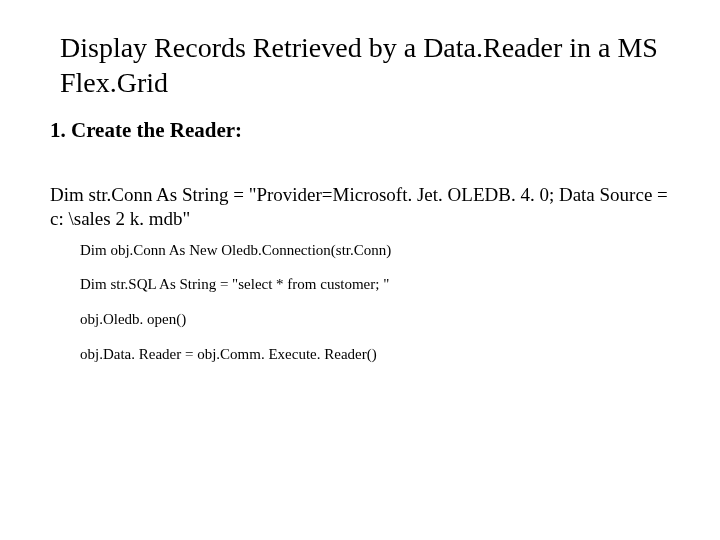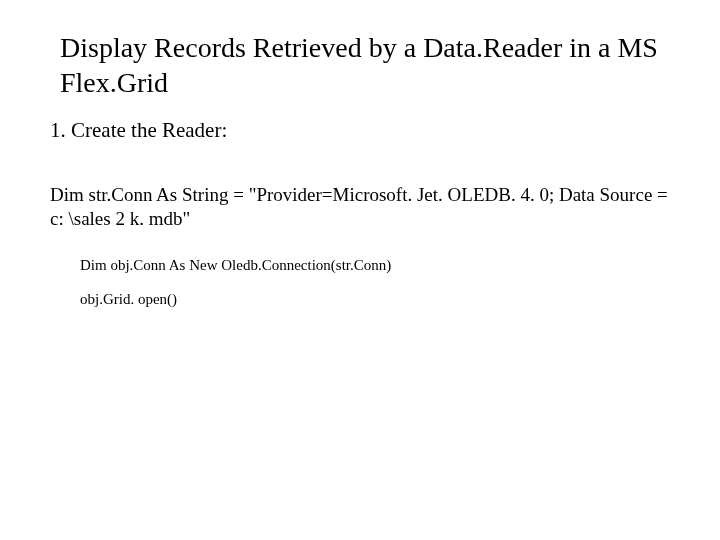--- a/index.html
+++ b/index.html
@@ -15,26 +15,26 @@
     font-size: 28px;
     text-align: left;
     line-height: 1.25;
     margin-bottom: 18px;
     font-weight: normal;
     padding: 0 10px;
   }
   .step {
     font-size: 21px;
     margin-bottom: 40px;
-    font-weight: normal;
+    font-weight: bold;
   }
   .block-plain {
     font-size: 19px;
     line-height: 1.25;
-    margin-bottom: 25px;
+    margin-bottom: 10px;
   }
   .indent-group {
     padding-left: 30px;
   }
   .code-line {
     font-size: 15px;
     line-height: 1.25;
     margin-bottom: 16px;
   }
 </style>
@@ -42,14 +42,16 @@
 <body>
 
 <h1 class="title">Display Records Retrieved by a Data.Reader in a MS Flex.Grid</h1>
 
 <div class="step">1. Create the Reader:</div>
 
 <div class="block-plain">Dim str.Conn As String = "Provider=Microsoft. Jet. OLEDB. 4. 0; Data Source = c: \sales 2 k. mdb"</div>
 
 <div class="indent-group">
   <div class="code-line">Dim obj.Conn As New Oledb.Connection(str.Conn)</div>
-  <div class="code-line">obj.Grid. open()</div>
+  <div class="code-line">Dim str.SQL As String = "select * from customer; "</div>
+  <div class="code-line">obj.Oledb. open()</div>
+  <div class="code-line">obj.Data. Reader = obj.Comm. Execute. Reader()</div>
 </div>
 
 </body></html>

